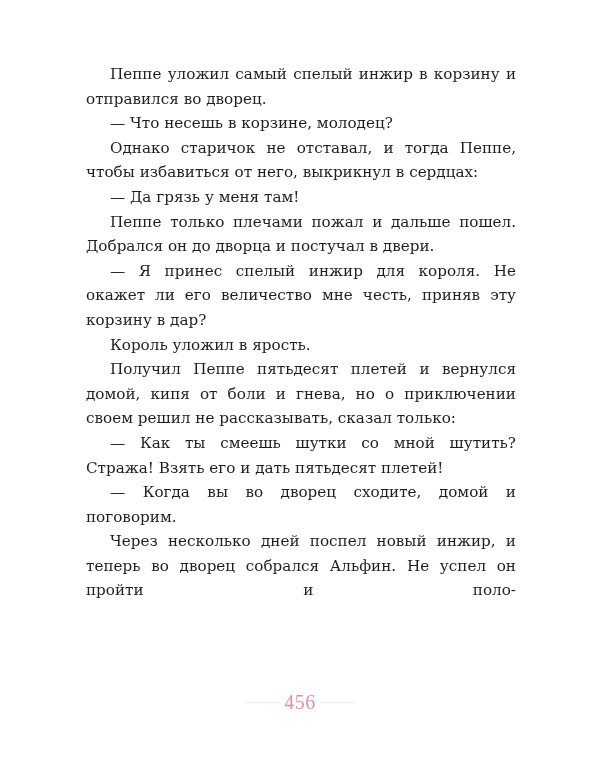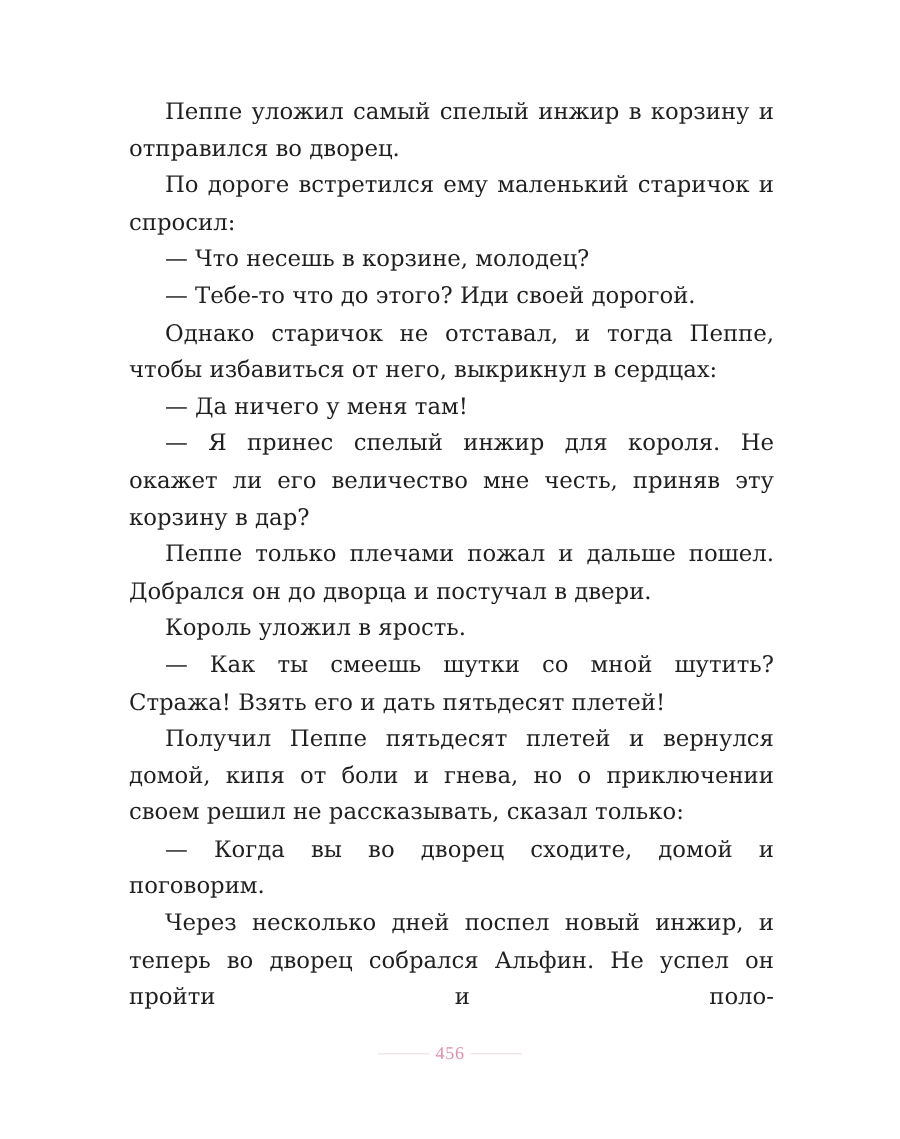--- a/index.html
+++ b/index.html
@@ -50,41 +50,39 @@
       justify-content: center;
     }
     .footer-line {
       width: 34px;
       height: 1px;
       background: #f3e6ea;
       margin: 0 4px;
     }
     .page-number {
       font-family: "Liberation Serif", "DejaVu Serif", serif;
-      font-size: 12px;
+      font-size: 20px;
       color: #e08fa8;
       letter-spacing: 0.5px;
     }
   </style>
 </head>
 <body>
 
 <div class="page">
   <div class="text-block">
     <p class="para">Пеппе уложил самый спелый инжир в корзину и от­правился во дворец.</p>
-    <p class="para">По дороге встретился ему маленький старичок и спросил:</p>
     <p class="para">— Что несешь в корзине, молодец?</p>
-    <p class="para">— Тебе-то что до этого? Иди своей дорогой.</p>
     <p class="para">Однако старичок не отставал, и тогда Пеппе, чтобы избавиться от него, выкрикнул в сердцах:</p>
-    <p class="para">— Да ничего у меня там!</p>
+    <p class="para">— Да грязь у меня там!</p>
+    <p class="para">Пеппе только плечами пожал и дальше пошел. До­брался он до дворца и постучал в двери.</p>
     <p class="para">— Я принес спелый инжир для короля. Не окажет ли его величество мне честь, приняв эту корзину в дар?</p>
-    <p class="para">Пеппе только плечами пожал и дальше пошел. До­брался он до дворца и постучал в двери.</p>
     <p class="para">Король уложил в ярость.</p>
+    <p class="para">Получил Пеппе пятьдесят плетей и вернулся домой, кипя от боли и гнева, но о приключении своем решил не рассказывать, сказал только:</p>
     <p class="para">— Как ты смеешь шутки со мной шутить? Стража! Взять его и дать пятьдесят плетей!</p>
-    <p class="para">Получил Пеппе пятьдесят плетей и вернулся домой, кипя от боли и гнева, но о приключении своем решил не рассказывать, сказал только:</p>
     <p class="para">— Когда вы во дворец сходите, домой и поговорим.</p>
     <p class="para last-justified">Через несколько дней поспел новый инжир, и теперь во дворец собрался Альфин. Не успел он пройти и поло-</p>
   </div>
 
   <div class="page-footer">
     <span class="footer-line"></span>
     <span class="page-number">456</span>
     <span class="footer-line"></span>
   </div>
 </div>

